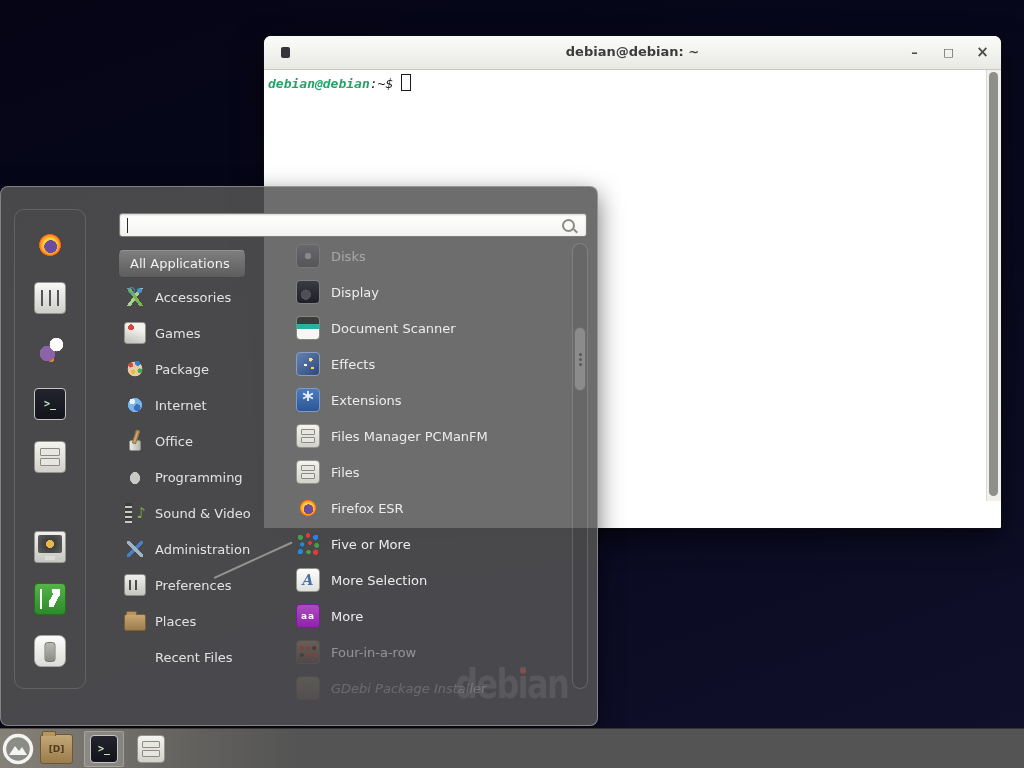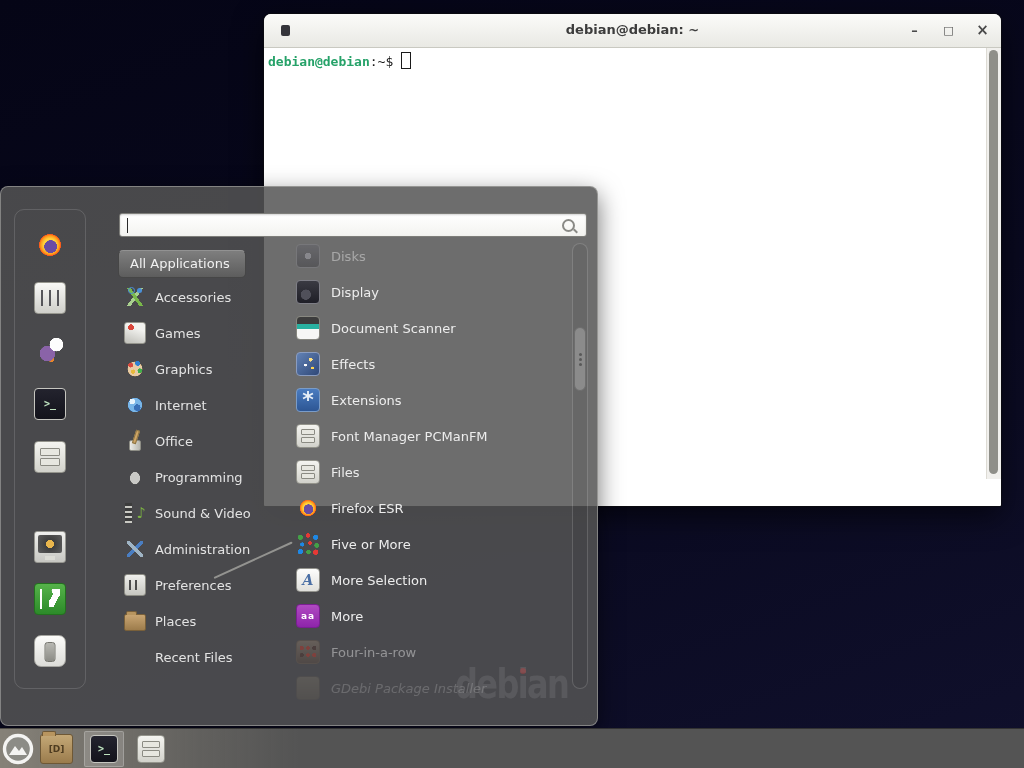--- a/index.html
+++ b/index.html
@@ -1,37 +1,37 @@
 <!DOCTYPE html>
 <html><head>
 <meta charset="utf-8">
 <style>
   html,body{margin:0;padding:0;}
   .screen{position:relative;width:1024px;height:768px;overflow:hidden;
     background:linear-gradient(160deg,#050516 0%,#09091f 55%,#10102c 100%);
     font-family:"DejaVu Sans","Liberation Sans",sans-serif;}
 
   
-  .window{position:absolute;left:264px;top:14px;width:737px;height:492px;
+  .window{position:absolute;left:264px;top:36px;width:737px;height:492px;
     border-radius:7px 7px 1px 1px;background:#fff;
     box-shadow:0 0 0 1px rgba(15,15,15,.55),0 10px 30px rgba(0,0,0,.6);z-index:1;}
   .titlebar{position:relative;height:33px;border-radius:7px 7px 0 0;
     background:linear-gradient(#fbfbf9,#e9e9e4);border-bottom:1px solid #c9c9c1;}
   .win-icon{position:absolute;left:17px;top:11px;width:9px;height:11px;background:#34343a;border-radius:2px;}
   .titlebar .title{position:absolute;left:0;right:0;top:8px;text-align:center;
     font-size:13px;font-weight:700;color:#3c3c3c;}
   .controls{position:absolute;right:12px;top:0;height:33px;display:flex;align-items:center;gap:21px;}
   .wbtn{width:13px;text-align:center;font-size:11px;font-weight:700;color:#4a4a4a;line-height:1;cursor:default;}
   .wbtn.minb{font-size:13px;}
   .wbtn.close{font-size:15px;}
   .menubar{height:27px;background:#f6f6f2;border-bottom:1px solid #e6e6df;
     display:flex;align-items:center;padding-left:6px;}
   .mi{padding:4px 9px;font-size:13px;color:#2d2d2d;}
   .term-content{position:relative;height:431px;background:#fff;
-    font-family:"DejaVu Sans Mono","Liberation Mono",monospace;font-size:13px;}
+    font-family:"DejaVu Sans Mono","Liberation Mono",monospace;font-size:13px;font-style:italic;}
   .prompt-line{padding:4px 0 0 4px;white-space:pre;line-height:18px;}
   .p-user{color:#26a269;font-weight:700;}
   .p-sym{color:#1c1c1c;}
   .cursor{display:inline-block;width:8px;height:15px;border:1px solid #1a1a1a;
     vertical-align:-3px;margin-left:8px;background:#fff;}
   .term-scrollbar{position:absolute;top:0;right:0;width:14px;height:431px;
     background:#f1f0ed;border-left:1px solid #dddbd4;}
   .term-thumb{position:absolute;left:2px;top:2px;width:9px;height:424px;background:#8f8f89;border-radius:5px;}
 
   
@@ -276,21 +276,21 @@
           <span>Accessories</span>
         </div>
 
         <div class="cat-row">
           <span class="ic i-games"></span>
           <span>Games</span>
         </div>
 
         <div class="cat-row">
           <span class="ic i-graphics"></span>
-          <span>Graphics</span>
+          <span>Package</span>
         </div>
 
         <div class="cat-row">
           <span class="ic i-internet"></span>
           <span>Internet</span>
         </div>
 
         <div class="cat-row">
           <span class="ic i-office"></span>
           <span>Office</span>
@@ -349,21 +349,21 @@
           <span>Effects</span>
         </div>
 
         <div class="app-row">
           <span class="ic i-extensions">*</span>
           <span>Extensions</span>
         </div>
 
         <div class="app-row">
           <span class="ic i-cabinet"></span>
-          <span>Font Manager PCManFM</span>
+          <span>Files Manager PCManFM</span>
         </div>
 
         <div class="app-row">
           <span class="ic i-cabinet"></span>
           <span>Files</span>
         </div>
 
         <div class="app-row">
           <span class="ic i-firefox"></span>
           <span>Firefox ESR</span>

